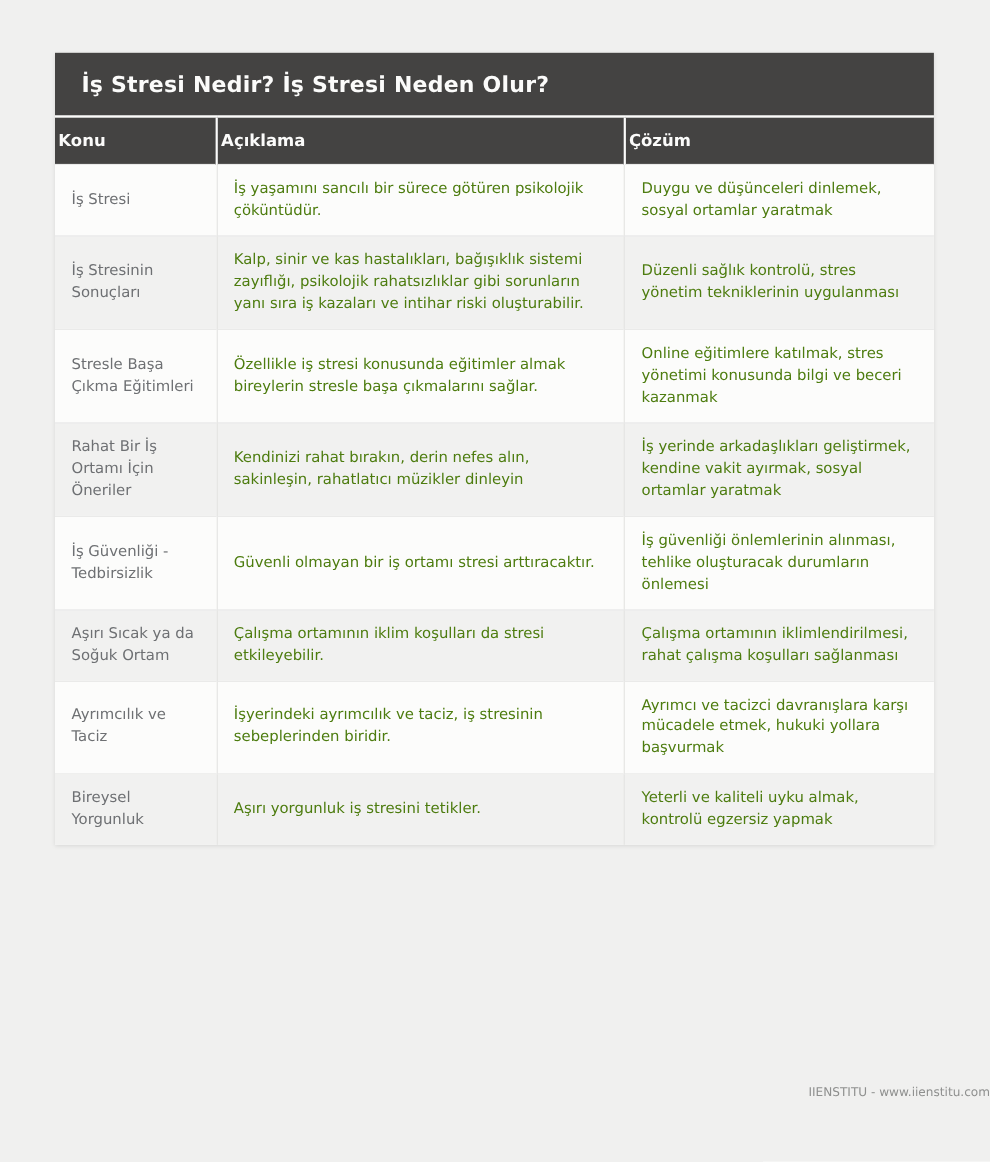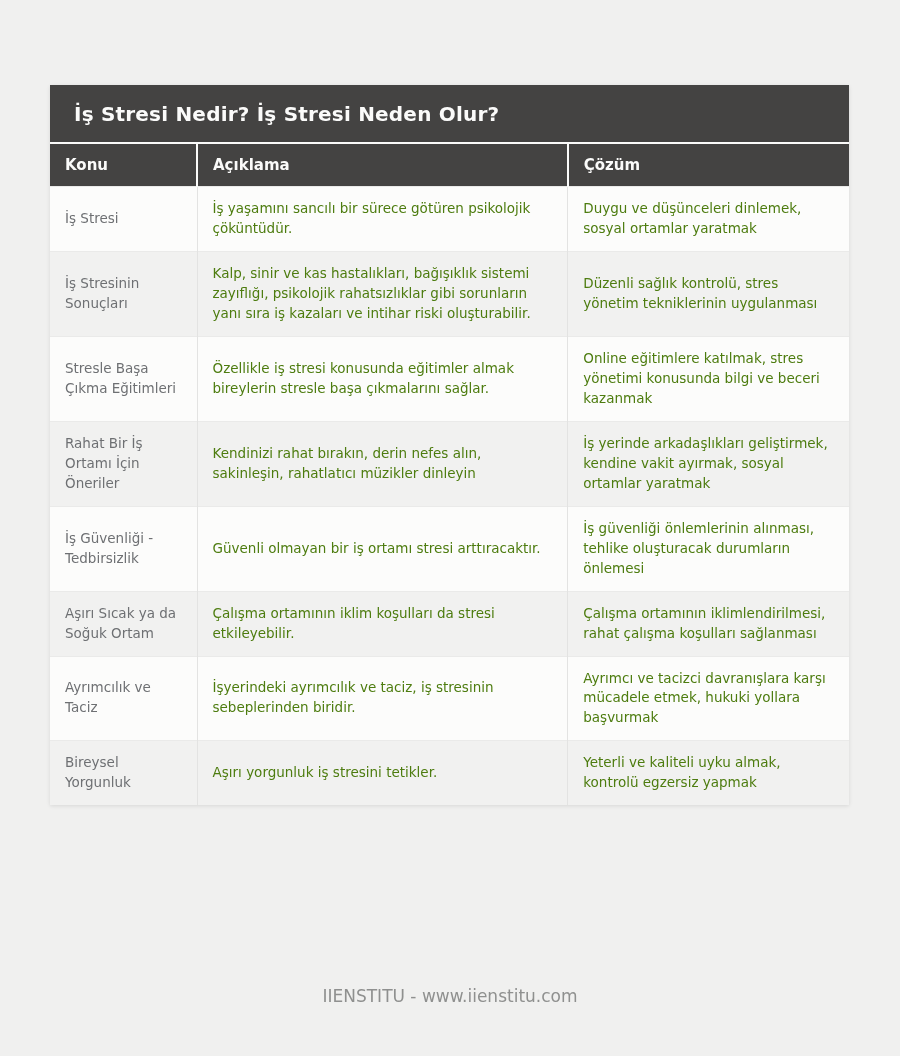--- a/index.html
+++ b/index.html
@@ -11,21 +11,20 @@
     font-family: "DejaVu Sans", "Liberation Sans", sans-serif;
     overflow: hidden;
   }
   .card {
     position: absolute;
     left: 50px;
     top: 48px;
     width: 799px;
     box-shadow: 0 1px 4px rgba(0,0,0,0.10);
     background: #fcfcfb;
-    margin-top: 37px;
   }
   .card-title {
     background: #444342;
     color: #fbfbfa;
     font-size: 20px;
     font-weight: bold;
     padding: 17px 24px 16px 24px;
     letter-spacing: 0.2px;
   }
   table {
@@ -35,21 +34,21 @@
   }
   col.c-konu     { width: 18.4%; }
   col.c-aciklama { width: 46.4%; }
   col.c-cozum    { width: 35.2%; }
   thead th {
     background: #444342;
     color: #fbfbfa;
     font-size: 15px;
     font-weight: bold;
     text-align: left;
-    padding: 12px 15px;
+    padding: 12px 3px;
     border-top: 2px solid #fbfbfa;
     border-left: 2px solid #fbfbfa;
   }
   thead th:first-child { border-left: none; }
   tbody td {
     font-size: 13.5px;
     color: #4d7c0f;
     padding: 12px 15px;
     vertical-align: middle;
     line-height: 1.48;
@@ -58,23 +57,23 @@
     word-wrap: break-word;
   }
   tbody td:first-child { border-left: none; color: #6e7073; }
   tbody tr:nth-child(odd)  { background: #fcfcfb; }
   tbody tr:nth-child(even) { background: #f1f1f0; }
   .footer {
     position: absolute;
     top: 986px;
     left: 0;
     width: 900px;
-    text-align: center;
+    text-align: right;
     color: #8f908f;
-    font-size: 17px;
+    font-size: 11px;
   }
 </style>
 </head>
 <body>
 
 <div class="card">
   <div class="card-title">İş Stresi Nedir? İş Stresi Neden Olur?</div>
   <table>
     <colgroup>
       <col class="c-konu">

